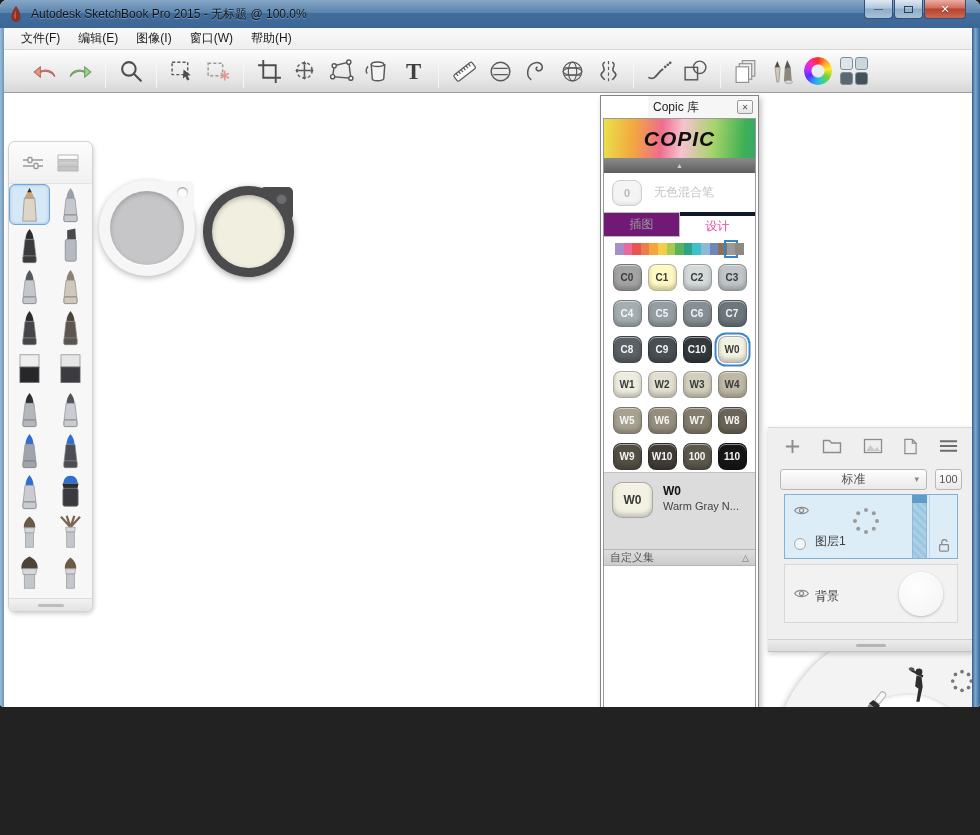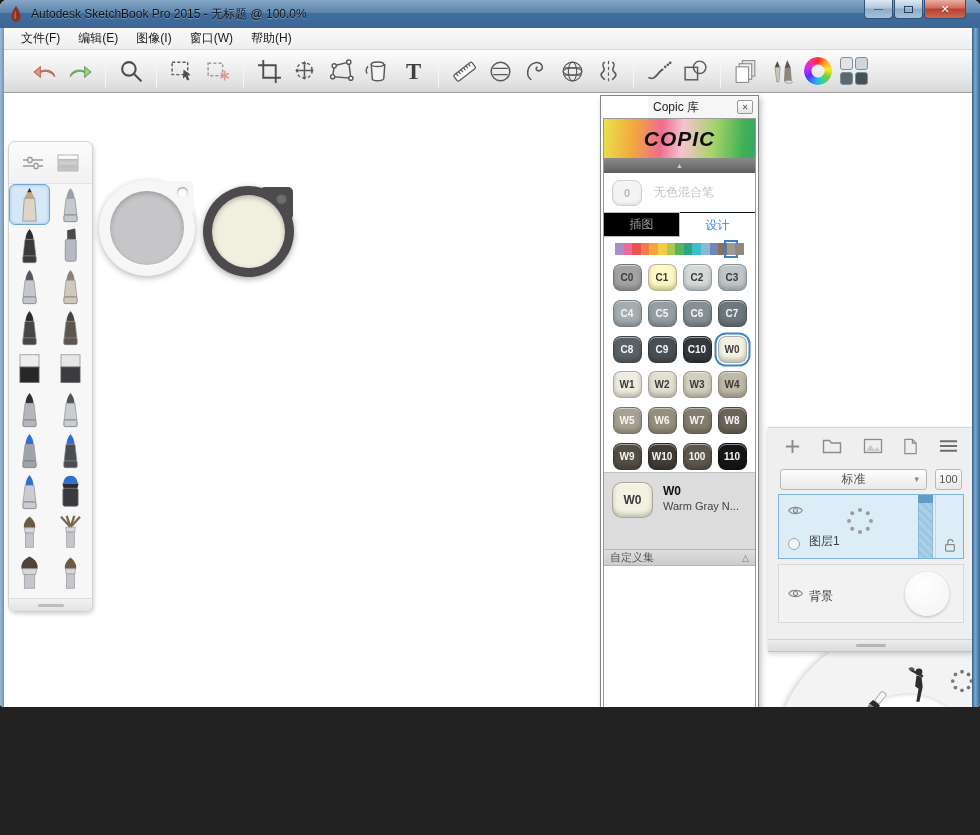--- a/index.html
+++ b/index.html
@@ -70,22 +70,22 @@
   .copic-body{position:absolute;left:2px;right:2px;top:22px;bottom:4px;border:1px solid #9a9a9a;background:#fff;}
   .copic-logo{height:39px;display:flex;align-items:center;justify-content:center;
     background:linear-gradient(95deg,#e9e24b,#f2a83e 20%,#ee6d8d 38%,#f6c3cf 52%,#a6d46a 72%,#3fb054 92%,#37a86b);}
   .copic-logo span{font-size:21px;font-weight:800;font-style:italic;letter-spacing:1px;color:#101010;}
   .copic-darkbar{height:15px;background:linear-gradient(#8a8a8a,#5f5f5f);display:flex;align-items:center;justify-content:center;color:#cfcfcf;font-size:7px;}
   .blender-row{height:39px;display:flex;align-items:center;padding:0 8px;background:#fff;}
   .blender-swatch{width:30px;height:26px;border-radius:8px;border:1.5px solid #cfcfcf;background:#f4f4f4;color:#b9b9b9;font-weight:bold;font-size:11px;display:flex;align-items:center;justify-content:center;box-shadow:inset 0 -2px 3px rgba(0,0,0,.07);}
   .blender-label{margin-left:12px;color:#c4c4c4;font-size:12px;}
   .copic-tabs{height:25px;display:flex;}
   .copic-tab{flex:1;display:flex;align-items:center;justify-content:center;font-size:12px;}
-  .copic-tab.inactive{background:#000000;color:#9b9b9b;border:1px solid #bcbcbc;border-left:none;}
-  .copic-tab.active{background:#fff;color:#3b82f6;border-top:1px solid #0f172a;}
+  .copic-tab.inactive{background:#701a75;color:#9b9b9b;border:1px solid #bcbcbc;border-left:none;}
+  .copic-tab.active{background:#fff;color:#ec4899;border-top:4px solid #0f172a;}
   .spectrum{height:21px;display:flex;align-items:center;justify-content:center;gap:0;padding-top:3px;}
   .spec-sq{width:8.6px;height:12px;}
   .spec-sq.sel{outline:2px solid #3b82c4;outline-offset:1px;background-clip:padding-box;}
   .swatch-grid{display:grid;grid-template-columns:repeat(4,29px);grid-column-gap:6px;grid-row-gap:7px;justify-content:center;padding-top:6px;height:214px;}
   .swatch{height:27px;border-radius:8px;display:flex;align-items:center;justify-content:center;font-size:10px;font-weight:bold;
     border:1px solid rgba(0,0,0,.28);box-shadow:inset 0 1px 0 rgba(255,255,255,.5), inset 0 -3px 4px rgba(0,0,0,.22);}
   .swatch.sel{box-shadow:0 0 0 1.5px #fff,0 0 0 3.5px #3e86c8, inset 0 1px 0 rgba(255,255,255,.5), inset 0 -3px 4px rgba(0,0,0,.22);}
   .copic-selinfo{height:77px;background:#dcdcdc;border-top:1px solid #c2c2c2;display:flex;padding:9px 8px 0 8px;}
   .selswatch{width:41px;height:36px;border-radius:10px;border:1px solid rgba(0,0,0,.3);box-shadow:inset 0 1px 0 rgba(255,255,255,.6), inset 0 -3px 4px rgba(0,0,0,.2);display:flex;align-items:center;justify-content:center;font-size:12px;font-weight:bold;color:#3a3a3a;}
   .selmeta{margin-left:10px;padding-top:2px;}
@@ -96,21 +96,21 @@
   .copic-empty{flex:1;background:#fff;}
 
   
   .layers{position:absolute;left:768px;top:427px;width:206px;height:225px;background:#efefef;border-top:1px solid #d8d8d8;border-bottom:1px solid #c4c4c4;z-index:35;box-shadow:0 2px 5px rgba(0,0,0,.18);}
   .ly-icons{height:36px;display:flex;align-items:center;justify-content:space-between;padding:0 16px;}
   .ly-icons .ic{display:flex;align-items:center;justify-content:center;}
   .ly-controls{height:30px;display:flex;align-items:center;padding:0 12px;gap:8px;}
   .blend-box{flex:1;height:21px;border:1px solid #b8b8b8;border-radius:3px;background:linear-gradient(#fefefe,#e9e9e9);display:flex;align-items:center;justify-content:center;font-size:12px;color:#555;position:relative;}
   .blend-box .caret{position:absolute;right:7px;font-size:9px;color:#888;}
   .opacity-box{width:27px;height:21px;border:1px solid #b8b8b8;border-radius:3px;background:linear-gradient(#fefefe,#e9e9e9);display:flex;align-items:center;justify-content:center;font-size:11px;color:#555;}
-  .ly-row{position:relative;margin:0 10px;background:#f4f4f4;border:1px solid #d8d8d8;}
+  .ly-row{position:relative;margin:0 16px;background:#f4f4f4;border:1px solid #d8d8d8;}
   .ly-row.sel{height:65px;background:#ddedf8;border:1px solid #7fb2d8;}
   .ly-row.bg{height:59px;margin-top:5px;background:#f2f2f2;}
   .ly-eye{position:absolute;left:8px;top:7px;}
   .ly-eye.mid{top:20px;}
   .ly-radio{position:absolute;left:9px;bottom:8px;width:12px;height:12px;border:1px solid #a8a8a8;border-radius:50%;background:#f0f6fa;}
   .ly-name{position:absolute;left:30px;bottom:8px;font-size:12px;color:#3f3f3f;}
   .ly-name.mid{bottom:auto;top:23px;}
   .ly-thumbdots{position:absolute;left:66px;top:11px;}
   .ly-strip{position:absolute;right:30px;top:0;bottom:0;width:15px;background:repeating-linear-gradient(45deg,#aacfe6 0 3px,#9cc6e0 3px 6px);border-left:1px solid #8fb9d6;border-right:1px solid #8fb9d6;}
   .ly-strip i{position:absolute;top:0;left:-1px;right:-1px;height:8px;background:#5f9cc9;display:block;}

